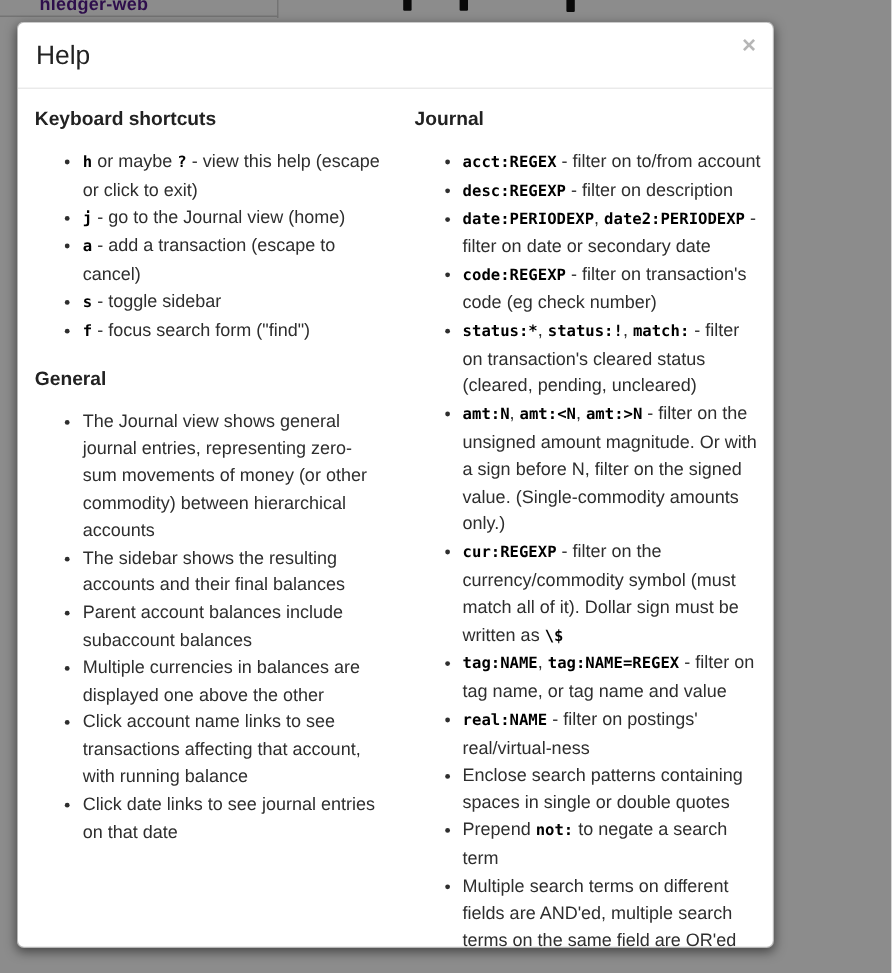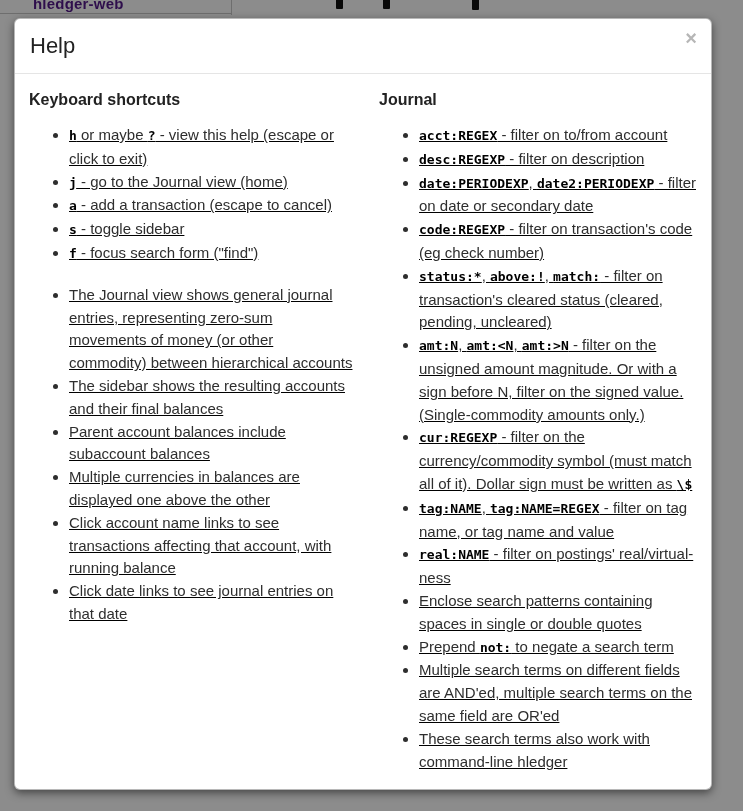--- a/index.html
+++ b/index.html
@@ -19,21 +19,21 @@
   .brand-rule{position:absolute;left:0;top:13px;width:231px;height:0;border-top:1px solid #c9c9c9;}
   .page-vdivider{position:absolute;left:231px;top:0;width:0;height:15px;border-left:1px solid #c9c9c9;}
   .heading-fragment{position:absolute;top:0;background:#121212;border-radius:0 0 1px 1px;}
   .hf1{left:336px;width:7px;height:9px;}
   .hf2{left:383px;width:7px;height:9px;}
   .hf3{left:472px;width:7px;height:10px;}
   
   .backdrop{position:absolute;inset:0;background:rgba(0,0,0,0.45);}
   
   .modal{
-    position:absolute;left:14px;top:18px;width:698px;height:772px;
+    position:absolute;left:14px;top:18px;width:631px;height:772px;
     background:#fff;border:1px solid rgba(0,0,0,.28);border-radius:6px;
     box-shadow:0 3px 9px rgba(0,0,0,.5);
     overflow:hidden;box-sizing:border-box;
   }
   .modal-header{
     position:relative;padding:12px 15px 12px;border-bottom:1px solid #e5e5e5;
   }
   .modal-title{
     margin:0;font-size:22px;line-height:30px;font-weight:400;color:#222;
   }
@@ -46,21 +46,21 @@
   .modal-body{
     display:flex;padding:16px 4px 0 8px;box-sizing:border-box;
   }
   .col{width:50%;box-sizing:border-box;}
   .col-left{padding:0 12px 0 6px;}
   .col-right{padding:0 6px 0 14px;}
   .col h4{
     margin:0 0 14px;font-size:16px;line-height:20px;font-weight:bold;color:#222;
   }
   .col ul{
-    margin:0 0 18px;padding:0 0 0 40px;list-style:disc;text-decoration:underline;
+    margin:0 0 18px;padding:0 0 0 40px;list-style:disc;
   }
   .col li{
     font-size:15px;line-height:22.8px;color:#2e2e2e;
   }
   .col code{
     font-family:"DejaVu Sans Mono","Liberation Mono",monospace;
     font-weight:bold;font-size:13px;color:#000;
     background:none;padding:0;
   }
 </style>
@@ -86,37 +86,38 @@
   <div class="modal-body">
     <div class="col col-left">
         <h4>Keyboard shortcuts</h4>
         <ul>
           <li><code>h</code> or maybe <code>?</code> - view this help (escape or click to exit)</li>
           <li><code>j</code> - go to the Journal view (home)</li>
           <li><code>a</code> - add a transaction (escape to cancel)</li>
           <li><code>s</code> - toggle sidebar</li>
           <li><code>f</code> - focus search form ("find")</li>
         </ul>
+        <h4>General</h4>
         <ul>
           <li>The Journal view shows general journal entries, representing zero-sum movements of money (or other commodity) between hierarchical accounts</li>
           <li>The sidebar shows the resulting accounts and their final balances</li>
           <li>Parent account balances include subaccount balances</li>
           <li>Multiple currencies in balances are displayed one above the other</li>
           <li>Click account name links to see transactions affecting that account, with running balance</li>
           <li>Click date links to see journal entries on that date</li>
         </ul>
       </div>
     <div class="col col-right">
         <h4>Journal</h4>
         <ul>
           <li><code>acct:REGEX</code> - filter on to/from account</li>
           <li><code>desc:REGEXP</code> - filter on description</li>
           <li><code>date:PERIODEXP</code>, <code>date2:PERIODEXP</code> - filter on date or secondary date</li>
           <li><code>code:REGEXP</code> - filter on transaction's code (eg check number)</li>
-          <li><code>status:*</code>, <code>above:!</code>, <code>match:</code> - filter on transaction's cleared status (cleared, pending, uncleared)</li>
+          <li><code>status:*</code>, <code>status:!</code>, <code>match:</code> - filter on transaction's cleared status (cleared, pending, uncleared)</li>
           <li><code>amt:N</code>, <code>amt:&lt;N</code>, <code>amt:&gt;N</code> - filter on the unsigned amount magnitude. Or with a sign before N, filter on the signed value. (Single-commodity amounts only.)</li>
           <li><code>cur:REGEXP</code> - filter on the currency/commodity symbol (must match all of it). Dollar sign must be written as <code>\$</code></li>
           <li><code>tag:NAME</code>, <code>tag:NAME=REGEX</code> - filter on tag name, or tag name and value</li>
           <li><code>real:NAME</code> - filter on postings' real/virtual-ness</li>
           <li>Enclose search patterns containing spaces in single or double quotes</li>
           <li>Prepend <code>not:</code> to negate a search term</li>
           <li>Multiple search terms on different fields are AND'ed, multiple search terms on the same field are OR'ed</li>
           <li>These search terms also work with command-line hledger</li>
         </ul>
       </div>

